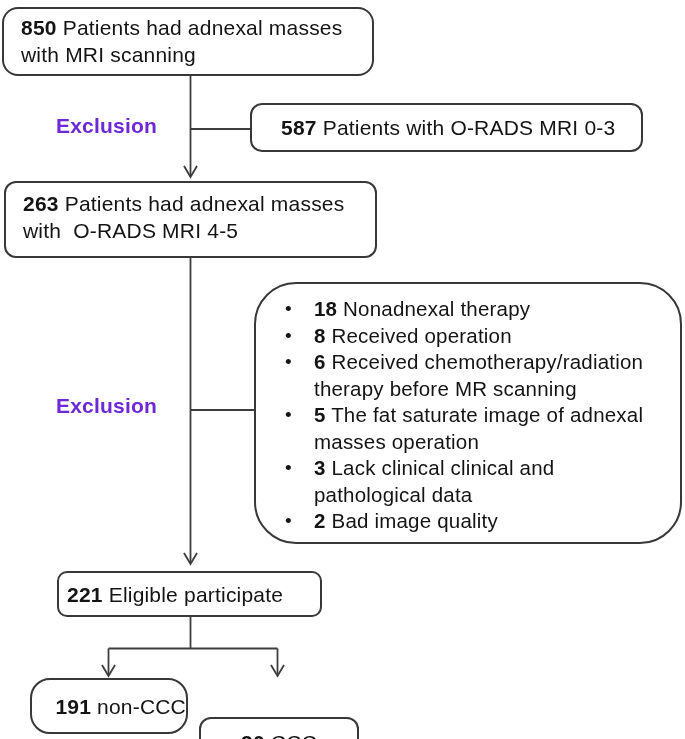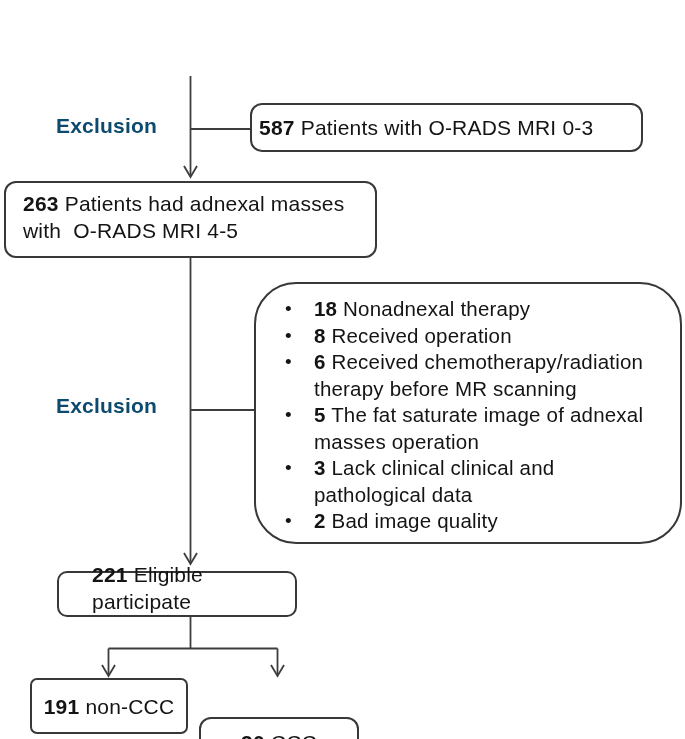--- a/index.html
+++ b/index.html
@@ -33,21 +33,21 @@
   .flowbox b { font-weight: 700; }
   .box-850 {
     left: 2px; top: 7px; width: 372px; height: 69px;
     border-radius: 16px;
     padding: 5px 17px;
   }
   .box-587 {
     left: 250px; top: 103px; width: 393px; height: 49px;
     border-radius: 12px;
     display: flex; align-items: center;
-    padding-left: 7px;
+    padding-left: 29px;
   }
   .box-263 {
     left: 4px; top: 181px; width: 373px; height: 77px;
     border-radius: 12px;
     padding: 7px 17px;
     white-space: pre-wrap;
   }
   .box-excl {
     left: 254px; top: 282px; width: 428px; height: 262px;
     border-radius: 42px;
@@ -64,41 +64,41 @@
     padding-left: 58px;
     max-width: 392px;
   }
   .box-excl .bullet {
     position: absolute;
     left: 29px;
     top: 0;
     font-size: 19px;
   }
   .box-221 {
-    left: 57px; top: 571px; width: 240px; height: 46px;
+    left: 57px; top: 571px; width: 265px; height: 46px;
     border-radius: 10px;
-    display: flex; align-items: flex-end;
-    padding-left: 33px;
+    display: flex; align-items: center;
+    padding-left: 8px;
   }
   .box-191 {
     left: 30px; top: 678px; width: 158px; height: 56px;
-    border-radius: 7px;
-    display: flex; align-items: center; justify-content: center;
+    border-radius: 20px;
+    display: flex; align-items: center; justify-content: flex-end;
   }
   .box-30 {
     left: 199px; top: 717px; width: 160px; height: 51px;
     border-radius: 12px;
     display: flex; align-items: center; justify-content: center;
   }
   .excl-label {
     position: absolute;
     font-weight: 700;
     font-size: 21px;
     letter-spacing: 0.2px;
-    color: #0c4a6e;
+    color: #6d28d9;
   }
   .excl-label-1 { left: 56px; top: 114px; }
   .excl-label-2 { left: 56px; top: 394px; }
   .connectors path, .connectors polyline {
     stroke: #3d3d3d;
     stroke-width: 1.8;
     fill: none;
   }
 </style>
 </head>
@@ -119,20 +119,21 @@
     <path d="M190.5 410 H 254"></path>
 
     <path d="M190.5 617 V 648.5"></path>
     <path d="M108.5 648.5 H 277.5"></path>
     <path d="M108.5 648.5 V 675"></path>
     <polyline points="102,665 108.5,676 115,665"></polyline>
     <path d="M277.5 648.5 V 675"></path>
     <polyline points="271,665 277.5,676 284,665"></polyline>
   </svg>
 
+  <div class="flowbox box-850"><b>850</b> <span>Patients had adnexal masses with MRI scanning</span></div>
 
   <div class="excl-label excl-label-1">Exclusion</div>
 
   <div class="flowbox box-587">
       <span><b>587</b> <span>Patients with O-RADS MRI 0-3</span></span>
     </div>
 
   <div class="flowbox box-263"><b>263</b> <span>Patients had adnexal masses with  O-RADS MRI 4-5</span></div>
 
   <div class="excl-label excl-label-2">Exclusion</div>

